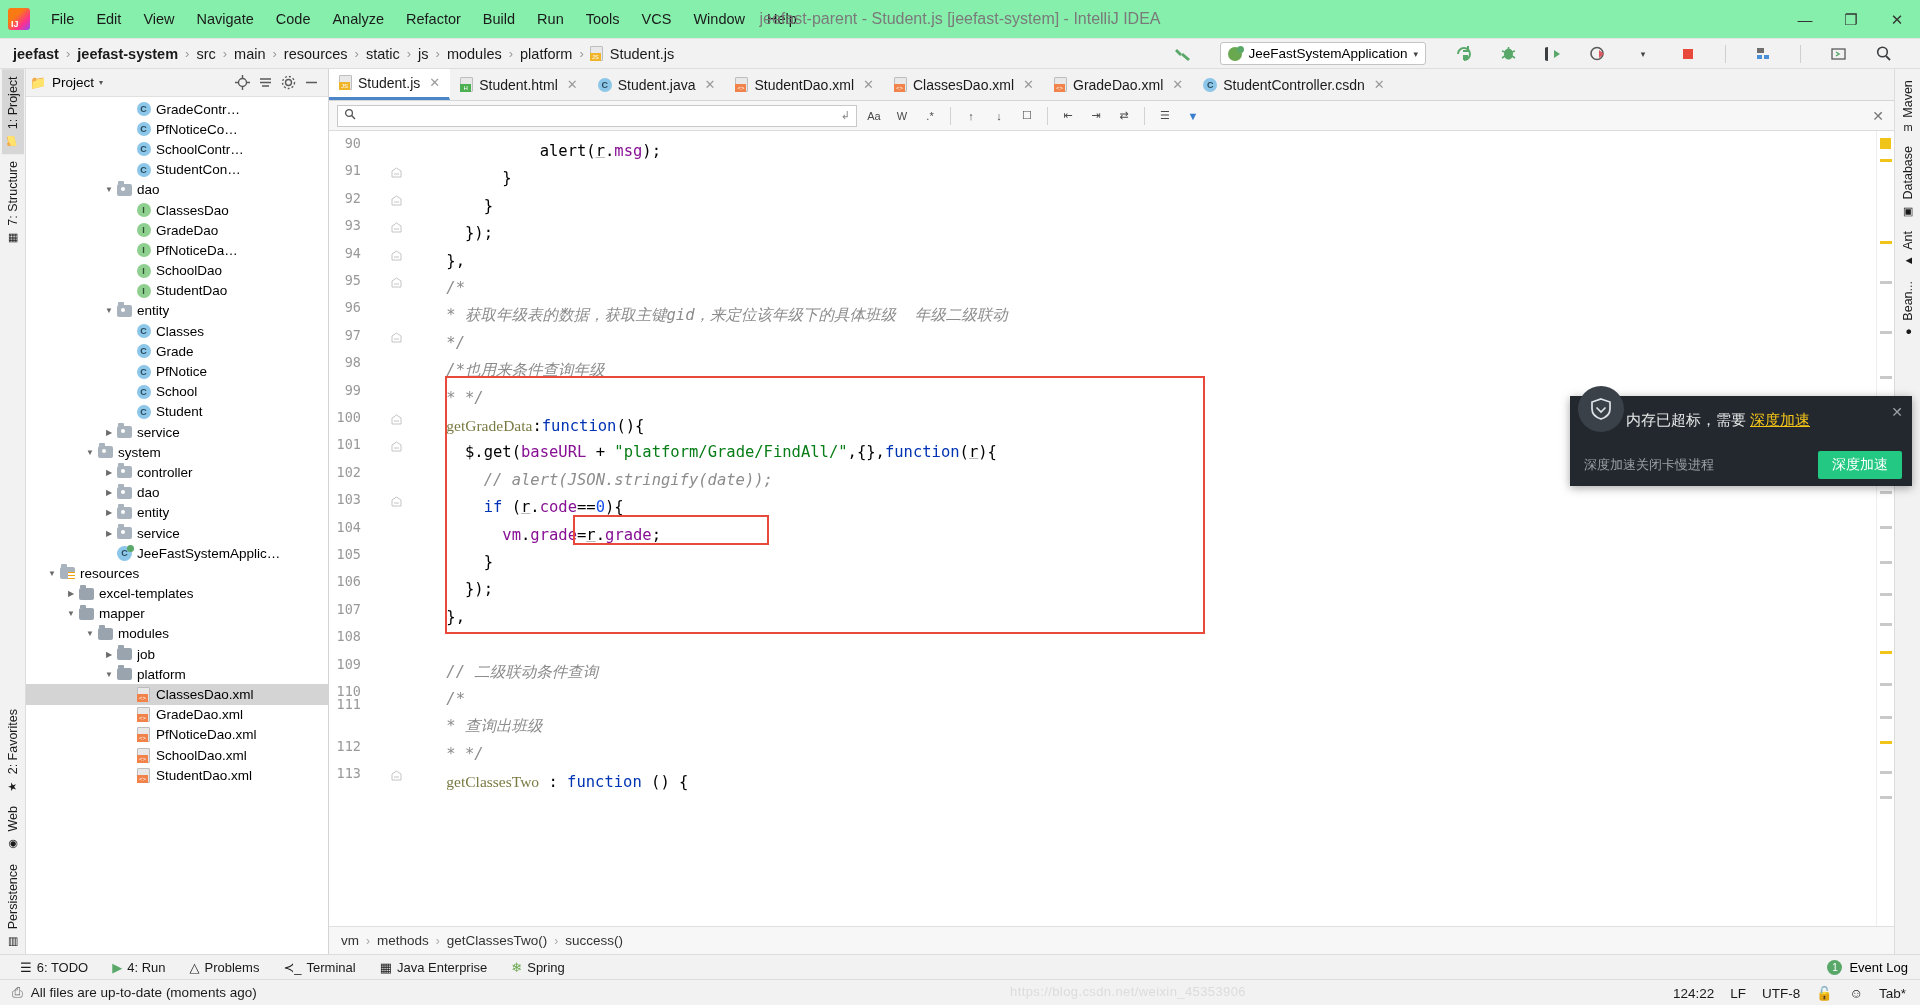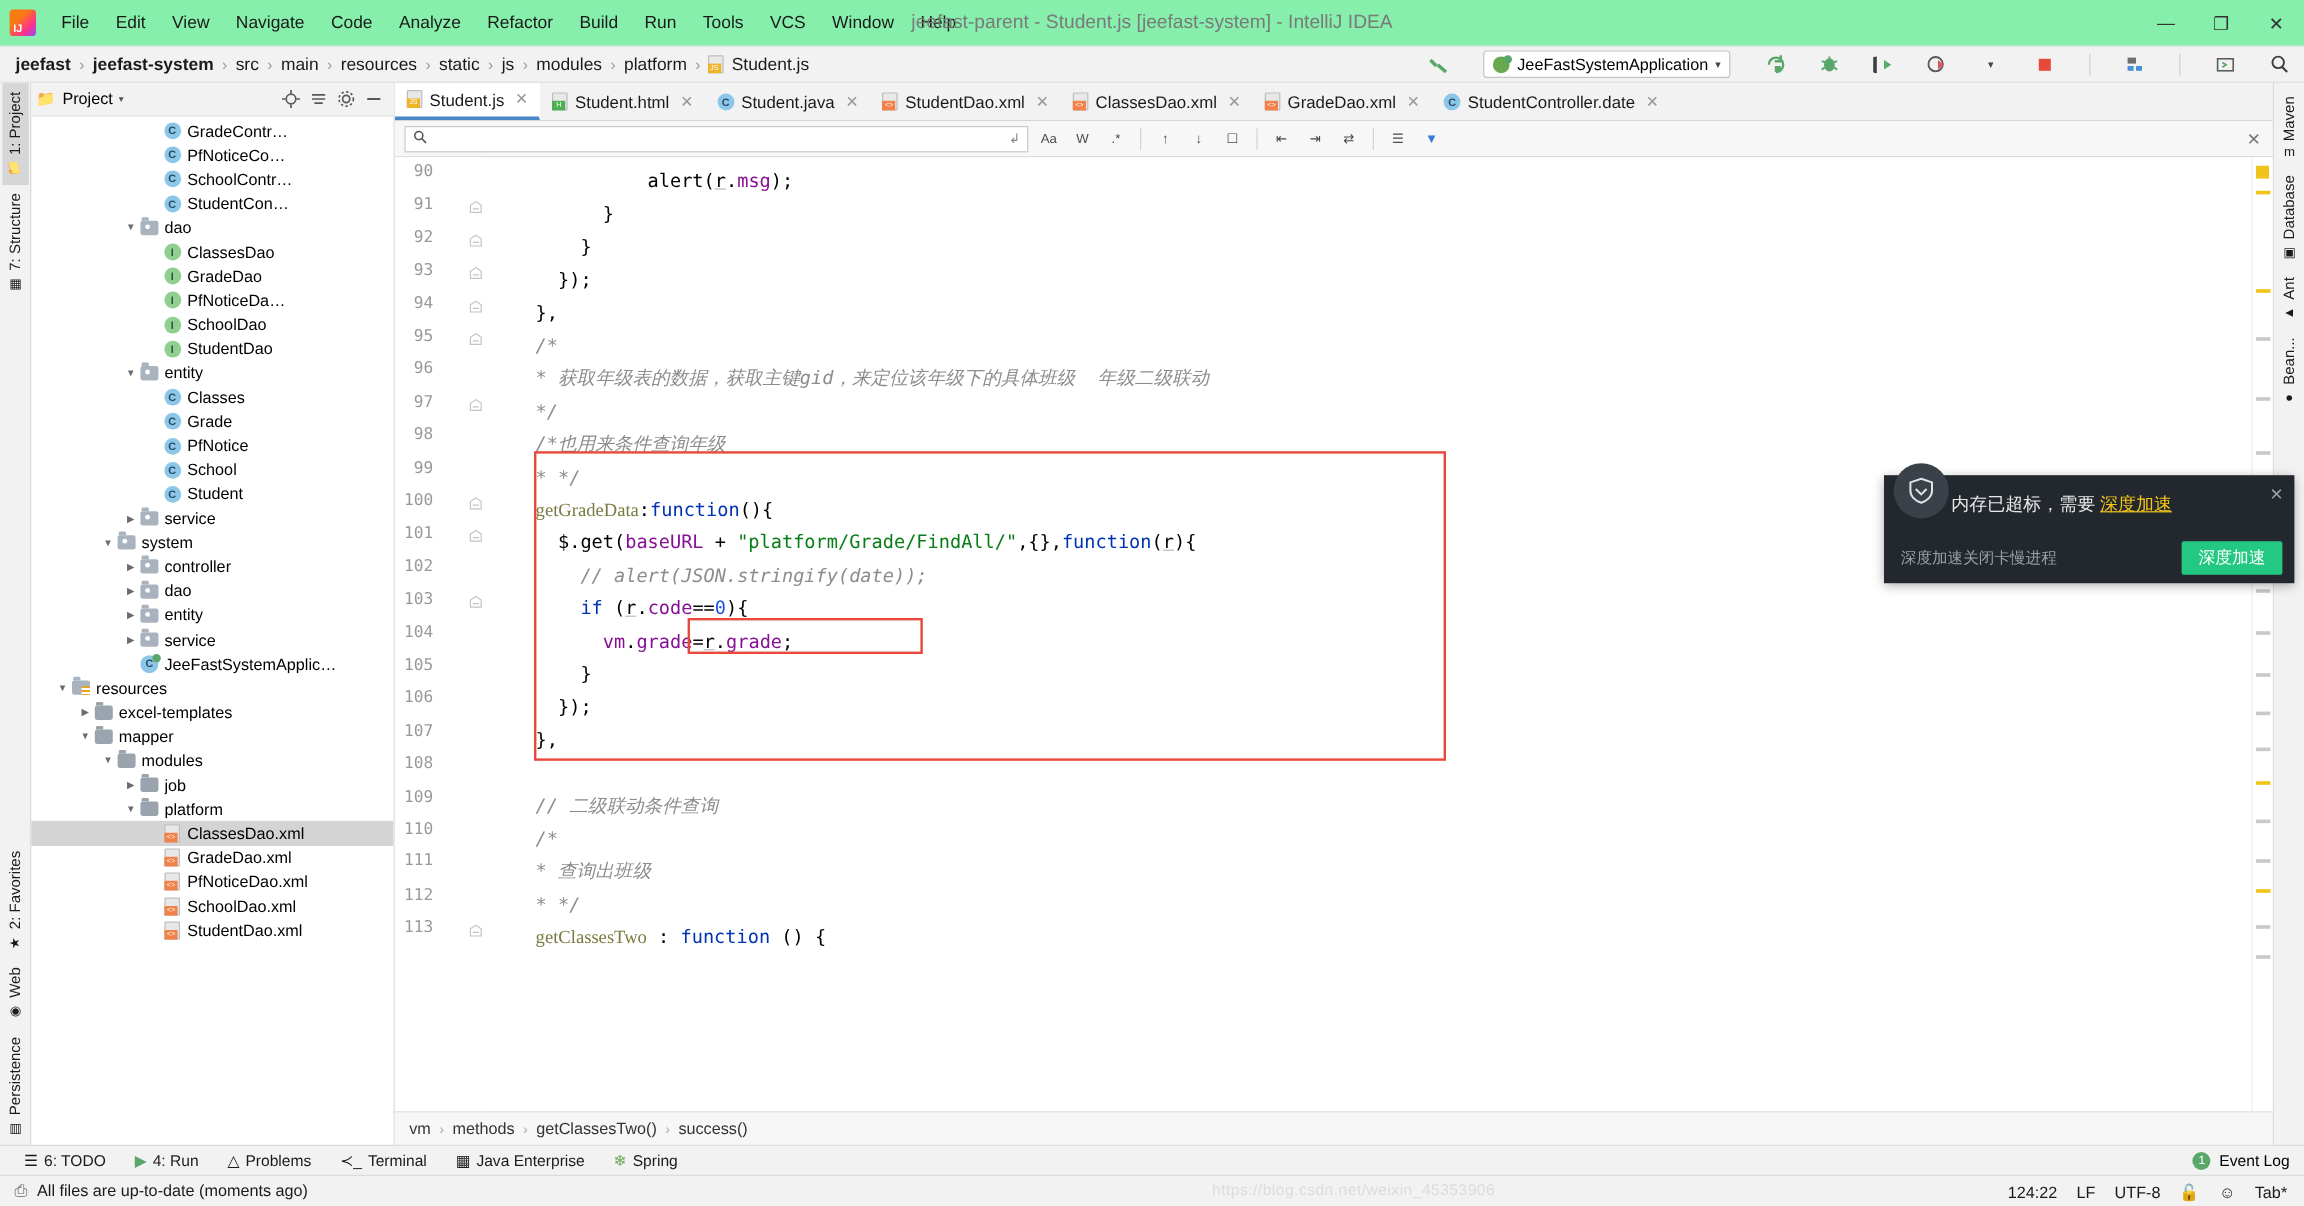--- a/index.html
+++ b/index.html
@@ -33,21 +33,21 @@
   
   .navbar {
     height: 30px; min-height: 30px; background: #f2f2f2; display: flex; align-items: center;
     padding-left: 10px; position: relative; border-bottom: 1px solid #dedede;
   }
   .crumbs { display: flex; align-items: center; font-size: 14.5px; }
   .crumb { color: #1a1a1a; padding: 0 3px; white-space: nowrap; }
   .crumb.bold { font-weight: bold; }
   .crumb-sep { color: #9a9a9a; padding: 0 4px; font-size: 13px; }
 
-  .toolbar-right { margin-left: auto; display: flex; align-items: center; gap: 19px; padding-right: 8px; }
+  .toolbar-right { margin-left: auto; display: flex; align-items: center; gap: 19px; padding-right: 24px; }
   .tb-btn { width: 26px; height: 24px; display: flex; align-items: center; justify-content: center; border-radius: 3px; }
   .runcfg {
     display: flex; align-items: center; gap: 6px; height: 23px; padding: 0 7px;
     border: 1px solid #c4c4c4; border-radius: 3px; background: #fff; font-size: 13.5px; margin: 0 5px;
   }
   .tb-sep { width: 1px; height: 18px; background: #cfcfcf; margin: 0 5px; }
 
   
   .main { flex: 1; display: flex; min-height: 0; }
 
@@ -692,21 +692,21 @@
             <span>ClassesDao.xml</span>
             <span class="x">✕</span>
           </div>
           <div class="etab">
             <span class="xmlic"></span>
             <span>GradeDao.xml</span>
             <span class="x">✕</span>
           </div>
           <div class="etab">
             <span class="ci c">C</span>
-            <span>StudentController.date</span>
+            <span>StudentController.csdn</span>
             <span class="x">✕</span>
           </div>
         </div>
 
       <div class="searchrow">
         <div class="searchbox">
           <span class="magn">
             <svg width="12" height="12" viewBox="0 0 12 12">
                 <circle cx="5" cy="5" r="3.4" stroke="#555" stroke-width="1.3" fill="none"></circle>
                 <path d="M7.6 7.6 L11 11" stroke="#555" stroke-width="1.4"></path>
@@ -784,21 +784,21 @@
                 <path d="M5.5 1 L10 4 V10 H1 V4 Z" stroke="#c4c4c4" stroke-width="1" fill="#fff"></path>
                 <path d="M3 7 h5" stroke="#c4c4c4" stroke-width="1"></path>
               </svg></div>
             <div class="ln" style="top: 387.6px;">104</div>
             <div class="ln" style="top: 415px;">105</div>
             <div class="ln" style="top: 442.4px;">106</div>
             <div class="ln" style="top: 469.8px;">107</div>
             <div class="ln" style="top: 497.2px;">108</div>
             <div class="ln" style="top: 524.6px;">109</div>
             <div class="ln" style="top: 552px;">110</div>
-            <div class="ln" style="top: 578px;">111</div>
+            <div class="ln" style="top: 565px;">111</div>
             <div class="ln" style="top: 606.8px;">112</div>
             <div class="ln" style="top: 634.2px;">113</div>
             <div class="fold" style="top: 638.2px;"><svg width="11" height="11" viewBox="0 0 11 11">
                 <path d="M5.5 1 L10 4 V10 H1 V4 Z" stroke="#c4c4c4" stroke-width="1" fill="#fff"></path>
                 <path d="M3 7 h5" stroke="#c4c4c4" stroke-width="1"></path>
               </svg></div>
           </div>
         <div class="code" id="codearea"><div class="line" style="top: 4px; left: 4px;">              alert(<span class="vu">r</span>.<span class="prop">msg</span>);</div><div class="line" style="top: 31.4px; left: 4px;">          }</div><div class="line" style="top: 58.8px; left: 4px;">        }</div><div class="line" style="top: 86.2px; left: 4px;">      });</div><div class="line" style="top: 113.6px; left: 4px;">    },</div><div class="line" style="top: 141px; left: 4px;"><span class="cmt">    /*</span></div><div class="line" style="top: 168.4px; left: 4px;"><span class="cmt">    * 获取年级表的数据，获取主键gid，来定位该年级下的具体班级  年级二级联动</span></div><div class="line" style="top: 195.8px; left: 4px;"><span class="cmt">    */</span></div><div class="line" style="top: 223.2px; left: 4px;"><span class="cmt">    /*也用来条件查询年级</span></div><div class="line" style="top: 250.6px; left: 4px;"><span class="cmt">    * */</span></div><div class="line" style="top: 278px; left: 4px;">    <span class="fnname">getGradeData</span>:<span class="kw">function</span>(){</div><div class="line" style="top: 305.4px; left: 4px;">      $.get(<span class="prop">baseURL</span> + <span class="str">"platform/Grade/FindAll/"</span>,{},<span class="kw">function</span>(<span class="vu">r</span>){</div><div class="line" style="top: 332.8px; left: 4px;"><span class="cmt">        // alert(JSON.stringify(date));</span></div><div class="line" style="top: 360.2px; left: 4px;">        <span class="kw">if</span> (<span class="vu">r</span>.<span class="prop">code</span>==<span class="num">0</span>){</div><div class="line" style="top: 387.6px; left: 4px;">          <span class="prop">vm</span>.<span class="prop">grade</span>=<span class="vu">r</span>.<span class="prop">grade</span>;</div><div class="line" style="top: 415px; left: 4px;">        }</div><div class="line" style="top: 442.4px; left: 4px;">      });</div><div class="line" style="top: 469.8px; left: 4px;">    },</div><div class="line" style="top: 497.2px; left: 4px;"></div><div class="line" style="top: 524.6px; left: 4px;"><span class="cmt">    // 二级联动条件查询</span></div><div class="line" style="top: 552px; left: 4px;"><span class="cmt">    /*</span></div><div class="line" style="top: 579.4px; left: 4px;"><span class="cmt">    * 查询出班级</span></div><div class="line" style="top: 606.8px; left: 4px;"><span class="cmt">    * */</span></div><div class="line" style="top: 634.2px; left: 4px;">    <span class="fnname">getClassesTwo</span> : <span class="kw">function</span> () {</div><div class="redbox" style="left: 40px; top: 244.6px; width: 760px; height: 258.6px;"></div><div class="redbox" style="left: 168px; top: 383.6px; width: 196px; height: 30px;"></div></div>
         <div class="markstrip" id="markstrip">
           <div class="inspect-dot">

